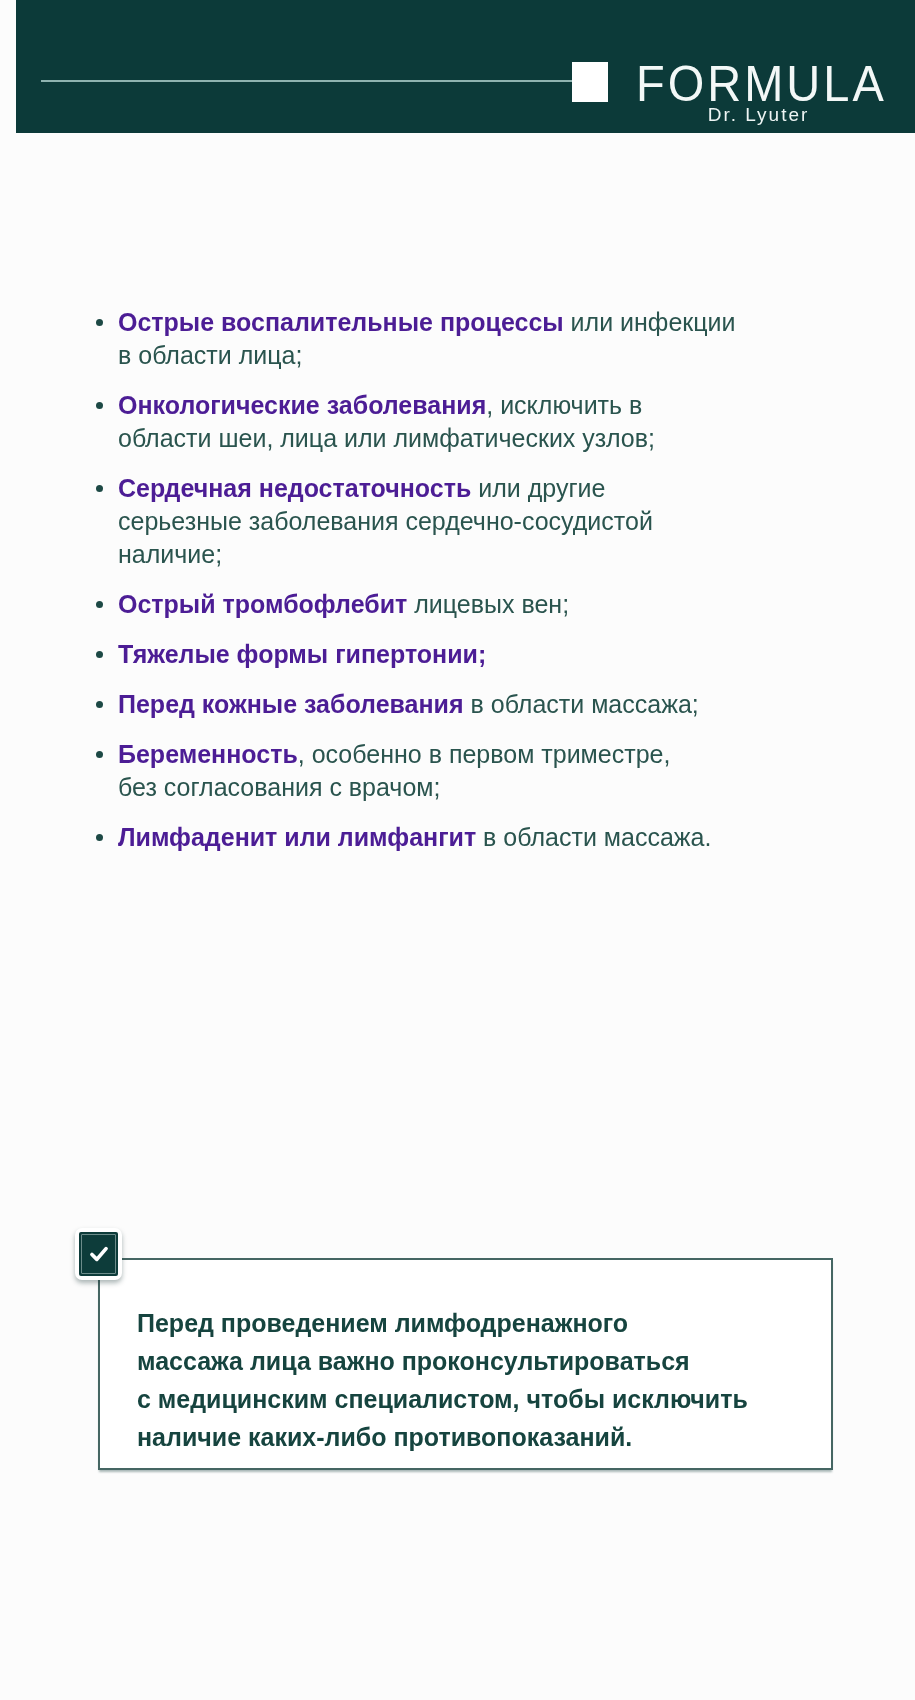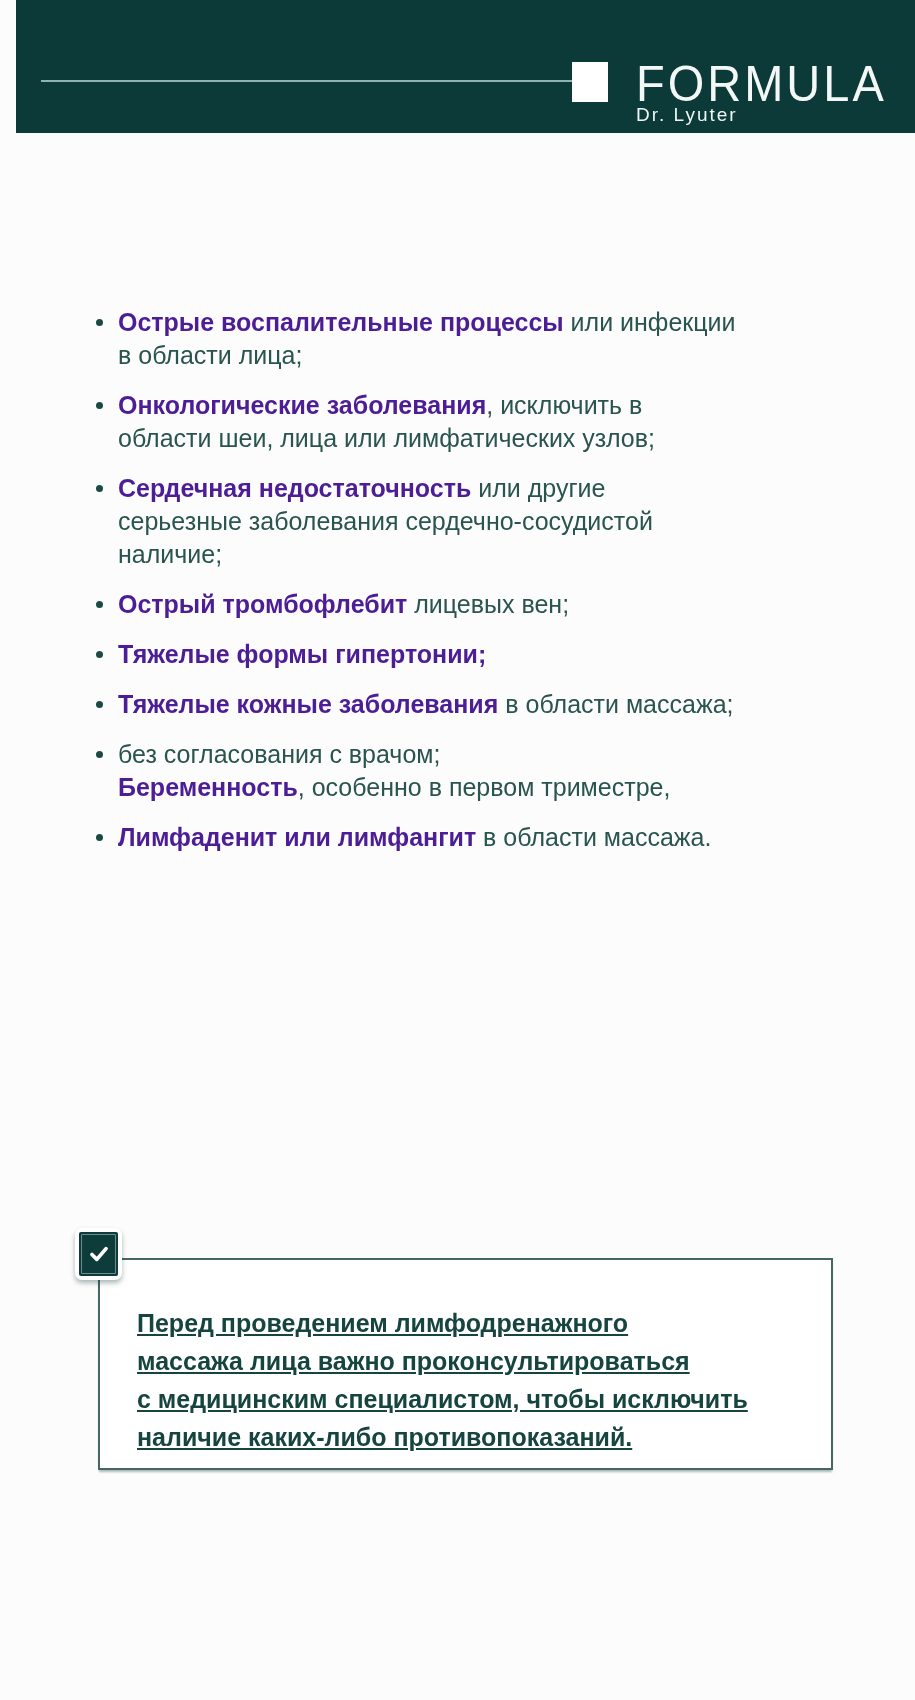--- a/index.html
+++ b/index.html
@@ -42,20 +42,21 @@
     font-weight: normal;
     letter-spacing: 3px;
     transform: scale(1, 1.08);
     transform-origin: left top;
     white-space: nowrap;
   }
   .logo-sub {
     position: absolute;
     left: 620px; top: 104px;
     width: 245px;
+    text-align: center;
     color: #eef5f4;
     font-size: 19px;
     letter-spacing: 2px;
     white-space: nowrap;
   }
 
   
   .page-title {
     position: absolute;
     left: 95px; top: 202px;
@@ -101,21 +102,20 @@
     border: 2px solid #456663;
     box-shadow: 0 3px 2px -1px rgba(70, 102, 99, 0.45);
     padding: 44px 20px 0 37px;
   }
   .callout-box .cline {
     font-size: 25px;
     line-height: 38px;
     font-weight: bold;
     color: #16443f;
     white-space: nowrap;
-    text-decoration: underline;
   }
 
   
   .checkbox {
     position: absolute;
     left: 75px; top: 1228px;
     width: 47px; height: 52px;
     background: #ffffff;
     border-radius: 7px;
     box-shadow: 0 3px 5px rgba(20, 50, 48, 0.35);
@@ -172,26 +172,26 @@
     <li>
       <span class="dot"></span>
       <span class="ln"><b>Острый тромбофлебит</b><span> лицевых вен;</span></span>
     </li>
     <li>
       <span class="dot"></span>
       <span class="ln"><b>Тяжелые формы гипертонии;</b><span></span></span>
     </li>
     <li>
       <span class="dot"></span>
-      <span class="ln"><b>Тяжелые кожные заболевания</b><span> в области массажа;</span></span>
-    </li>
-    <li>
-      <span class="dot"></span>
+      <span class="ln"><b>Перед кожные заболевания</b><span> в области массажа;</span></span>
+    </li>
+    <li>
+      <span class="dot"></span>
+      <span class="ln"><b>Беременность</b><span>, особенно в первом триместре,</span></span>
       <span class="ln">без согласования с врачом;</span>
-      <span class="ln"><b>Беременность</b><span>, особенно в первом триместре,</span></span>
     </li>
     <li>
       <span class="dot"></span>
       <span class="ln"><b>Лимфаденит или лимфангит</b><span> в области массажа.</span></span>
     </li>
   </ul>
 
   <div class="callout-box">
     <div class="cline">Перед проведением лимфодренажного</div>
     <div class="cline">массажа лица важно проконсультироваться</div>

